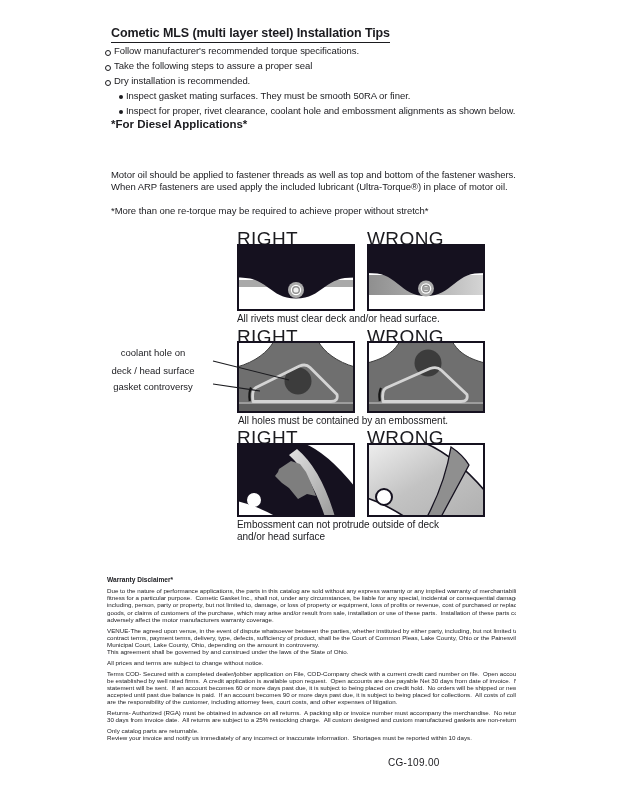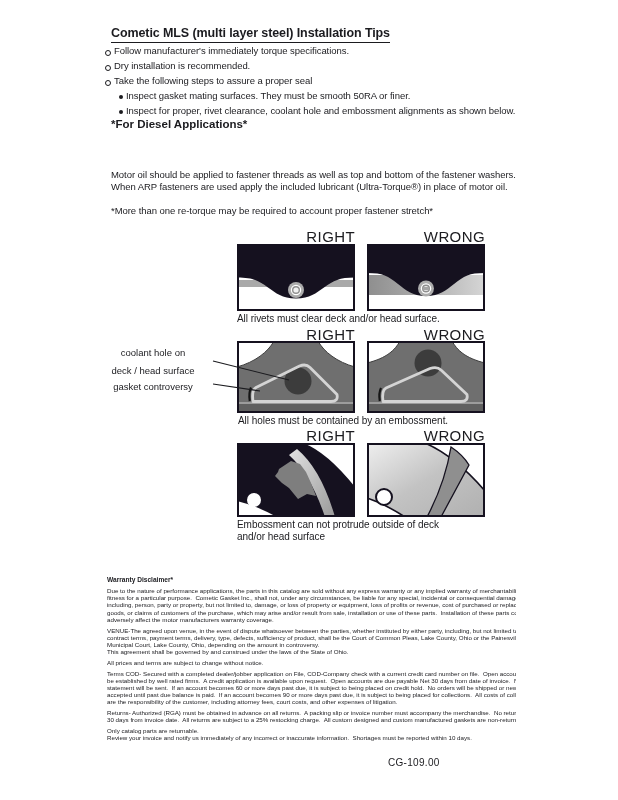--- a/index.html
+++ b/index.html
@@ -21,64 +21,64 @@
   }
   .m-fill {
     width:4px; height:4px; background:#1b1b1f; border-radius:50%;
     margin:4.5px 3px 0 0; flex:none;
   }
   .section-heading { left:111px; top:118px; font-size:11.5px; font-weight:bold; }
   .body-text { font-size:9.5px; line-height:12.3px; letter-spacing:-0.05px; white-space:pre-line; }
   .p1 { left:111px; top:133px;margin-top:36px; }
   .p2 { left:111px; top:164px; }
   .note { left:111px; top:205px; font-size:9.5px; letter-spacing:-0.05px; }
-  .dg-label { width:118px; text-align:right; font-size:15px; letter-spacing:0.4px; }
+  .dg-label { width:118px; text-align:left; font-size:19px; letter-spacing:0.4px; }
   .caption { font-size:10px; line-height:12px; white-space:pre-line; letter-spacing:-0.05px; }
   .callout { width:112px; text-align:center; font-size:9.5px; line-height:18px; white-space:pre-line; }
   svg.panel { position:absolute; display:block; }
   svg.leader { position:absolute; display:block; pointer-events:none; }
   .legal { left:107px; top:576px; }
   .legal-heading { font-size:6.6px; font-weight:bold; margin-bottom:4px; }
   .legal p { margin:0 0 3.5px 0; font-size:6.2px; line-height:7.2px; white-space:pre; }
   .doc-code { left:388px; top:757px; font-size:10px; letter-spacing:0.3px; }
 </style>
 </head>
 <body>
 
 <div class="page">
 
   <div class="abs page-title">Cometic MLS (multi layer steel) Installation Tips</div>
 
   <div class="abs tips">
     <div class="tip-row">
       <span class="m-open"></span>
-      <span>Follow manufacturer's immediately torque specifications.</span>
+      <span>Follow manufacturer's recommended torque specifications.</span>
+    </div>
+    <div class="tip-row">
+      <span class="m-open"></span>
+      <span>Take the following steps to assure a proper seal</span>
     </div>
     <div class="tip-row">
       <span class="m-open"></span>
       <span>Dry installation is recommended.</span>
     </div>
-    <div class="tip-row">
-      <span class="m-open"></span>
-      <span>Take the following steps to assure a proper seal</span>
-    </div>
     <div class="tip-row sub">
       <span class="m-fill"></span>
       <span>Inspect gasket mating surfaces.  They must be smooth 50RA or finer.</span>
     </div>
     <div class="tip-row sub">
       <span class="m-fill"></span>
       <span>Inspect for proper, rivet clearance, coolant hole and embossment alignments as shown below.</span>
     </div>
   </div>
 
   <div class="abs section-heading">*For Diesel Applications*</div>
   <div class="abs body-text p1">Motor oil should be applied to fastener threads as well as top and bottom of the fastener washers.
 When ARP fasteners are used apply the included lubricant (Ultra-Torque®) in place of motor oil.</div>
-  <div class="abs note">*More than one re-torque may be required to account proper fastener stretch*</div>
+  <div class="abs note">*More than one re-torque may be required to achieve proper without stretch*</div>
 
   <div class="abs dg-label" style="left:237px;top:228px">RIGHT</div>
   <div class="abs dg-label" style="left:367px;top:228px">WRONG</div>
 
   <svg class="panel" style="left:237px;top:244px" width="118" height="67" viewBox="0 0 118 67">
     <rect x="0" y="0" width="118" height="67" fill="#ffffff"></rect>
     <rect x="0" y="36" width="118" height="7" fill="#a9a9a9"></rect>
     <path d="M0,0 H118 V33.5 C102,33.5 97,36.5 87,43.5 C79,49 73,54.5 59,54.5 C45,54.5 39,49 31,43.5 C21,36.5 16,33.5 0,33.5 Z" fill="#15111f"></path>
     <circle cx="59" cy="46" r="8" fill="#acacac"></circle>
     <circle cx="59" cy="46" r="5.2" fill="#ffffff"></circle>

